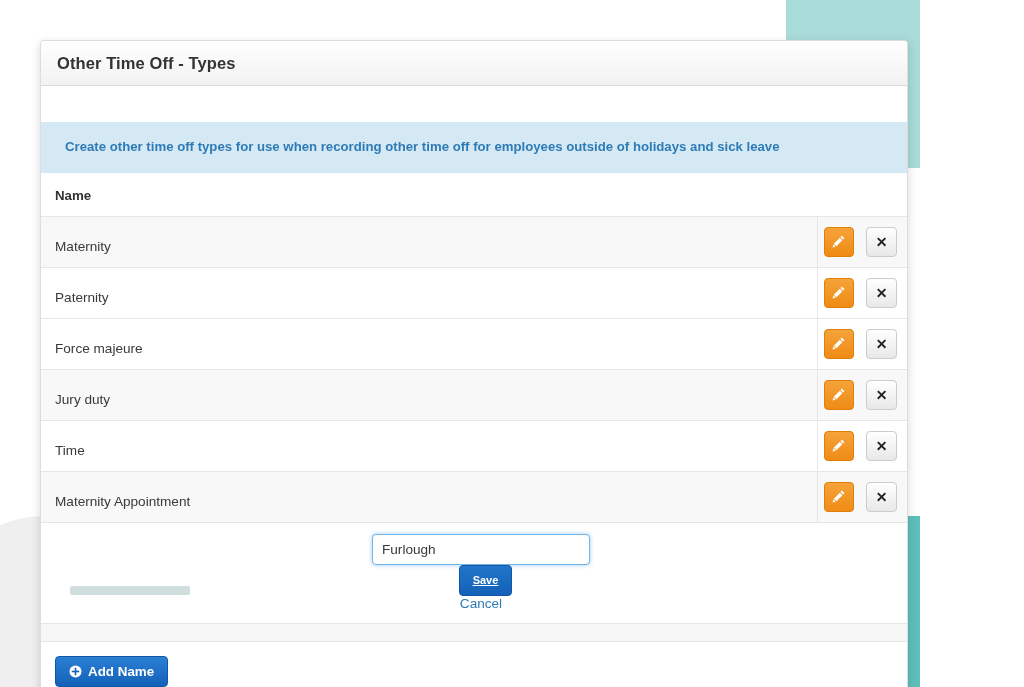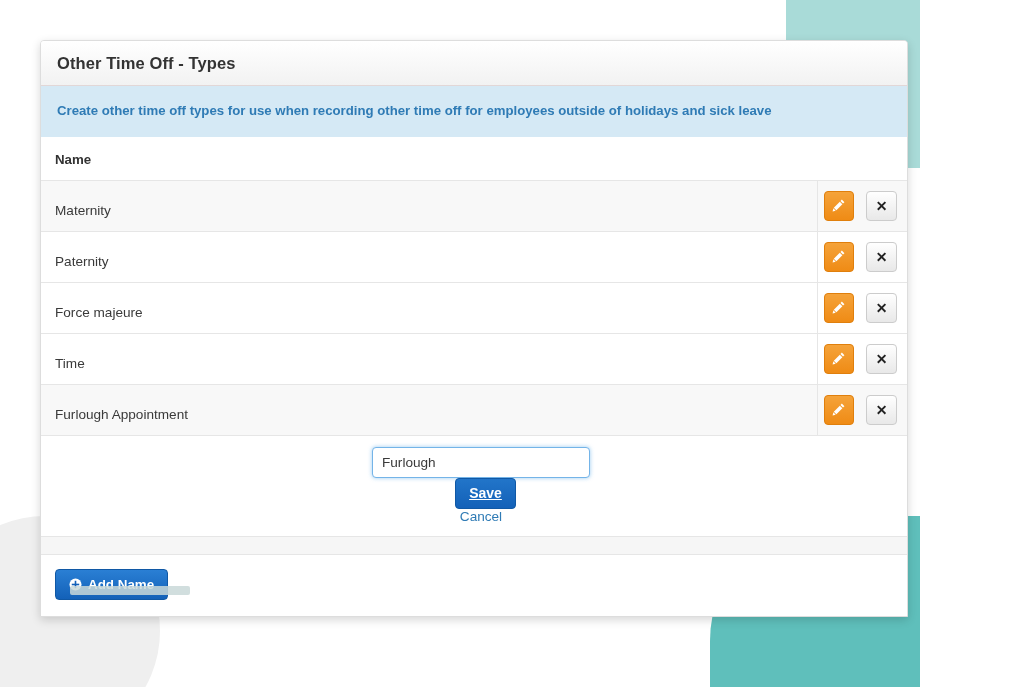--- a/index.html
+++ b/index.html
@@ -94,22 +94,23 @@
   }
   .card-title {
     font-size: 16.5px;
     font-weight: 600;
     color: #333333;
     letter-spacing: 0.1px;
   }
 
   .info-banner {
     background: #d5e9f5;
-    padding: 17px 16px 18px 16px;
+    padding: 17px 16px 18px 24px;
     border-bottom: 1px solid #ffffff;
+    margin-top: 36px;
   }
   .info-banner-text {
     color: #2f7bb5;
     font-size: 13.2px;
     font-weight: bold;
     line-height: 1.2;
   }
 
   
   table.types-table {
@@ -217,21 +218,21 @@
     background: #ffffff;
   }
   .btn-save {
     margin-left: 9px;
     height: 31px;
     padding: 0 13px;
     background: linear-gradient(to bottom, #2275c9 0%, #1361b8 100%);
     border: 1px solid #1058a5;
     border-radius: 4px;
     color: #ffffff;
-    font-size: 14px;
+    font-size: 11px;
     font-weight: bold;
     font-family: "Liberation Sans", sans-serif;
     cursor: pointer;
     text-decoration: underline;
   }
   .btn-cancel {
     color: #2f7bb5;
     font-size: 13.6px;
     text-decoration: none;
     cursor: pointer;
@@ -349,41 +350,60 @@
                       <path d="M2.5 11.0l2.5 2.5-3.3 0.8z" fill="#ffffff"></path>
                     </svg>
                   </span>
                 </button>
                 <button class="btn-delete" title="Delete">
                   <span>✕</span>
                 </button>
               </div>
             </td>
           </tr>
+          <tr class="row-odd">
+            <td class="name-cell">Jury duty</td>
+            <td class="actions-cell">
+              <div class="action-wrap">
+                <button class="btn-edit" title="Edit">
+                  <span>
+                    <svg width="15" height="15" viewBox="0 0 16 16" aria-hidden="true">
+                      <path d="M11.6 1.7l2.7 2.7-1.5 1.5-2.7-2.7z" fill="#ffffff"></path>
+                      <path d="M9.4 3.9l2.7 2.7-6.4 6.4-2.7-2.7z" fill="#ffffff"></path>
+                      <path d="M2.5 11.0l2.5 2.5-3.3 0.8z" fill="#ffffff"></path>
+                    </svg>
+                  </span>
+                </button>
+                <button class="btn-delete" title="Delete">
+                  <span>✕</span>
+                </button>
+              </div>
+            </td>
+          </tr>
           <tr class="row-even">
             <td class="name-cell">Time</td>
             <td class="actions-cell">
               <div class="action-wrap">
                 <button class="btn-edit" title="Edit">
                   <span>
                     <svg width="15" height="15" viewBox="0 0 16 16" aria-hidden="true">
                       <path d="M11.6 1.7l2.7 2.7-1.5 1.5-2.7-2.7z" fill="#ffffff"></path>
                       <path d="M9.4 3.9l2.7 2.7-6.4 6.4-2.7-2.7z" fill="#ffffff"></path>
                       <path d="M2.5 11.0l2.5 2.5-3.3 0.8z" fill="#ffffff"></path>
                     </svg>
                   </span>
                 </button>
                 <button class="btn-delete" title="Delete">
                   <span>✕</span>
                 </button>
               </div>
             </td>
           </tr>
           <tr class="row-odd">
-            <td class="name-cell">Furlough Appointment</td>
+            <td class="name-cell">Maternity Appointment</td>
             <td class="actions-cell">
               <div class="action-wrap">
                 <button class="btn-edit" title="Edit">
                   <span>
                     <svg width="15" height="15" viewBox="0 0 16 16" aria-hidden="true">
                       <path d="M11.6 1.7l2.7 2.7-1.5 1.5-2.7-2.7z" fill="#ffffff"></path>
                       <path d="M9.4 3.9l2.7 2.7-6.4 6.4-2.7-2.7z" fill="#ffffff"></path>
                       <path d="M2.5 11.0l2.5 2.5-3.3 0.8z" fill="#ffffff"></path>
                     </svg>
                   </span>

